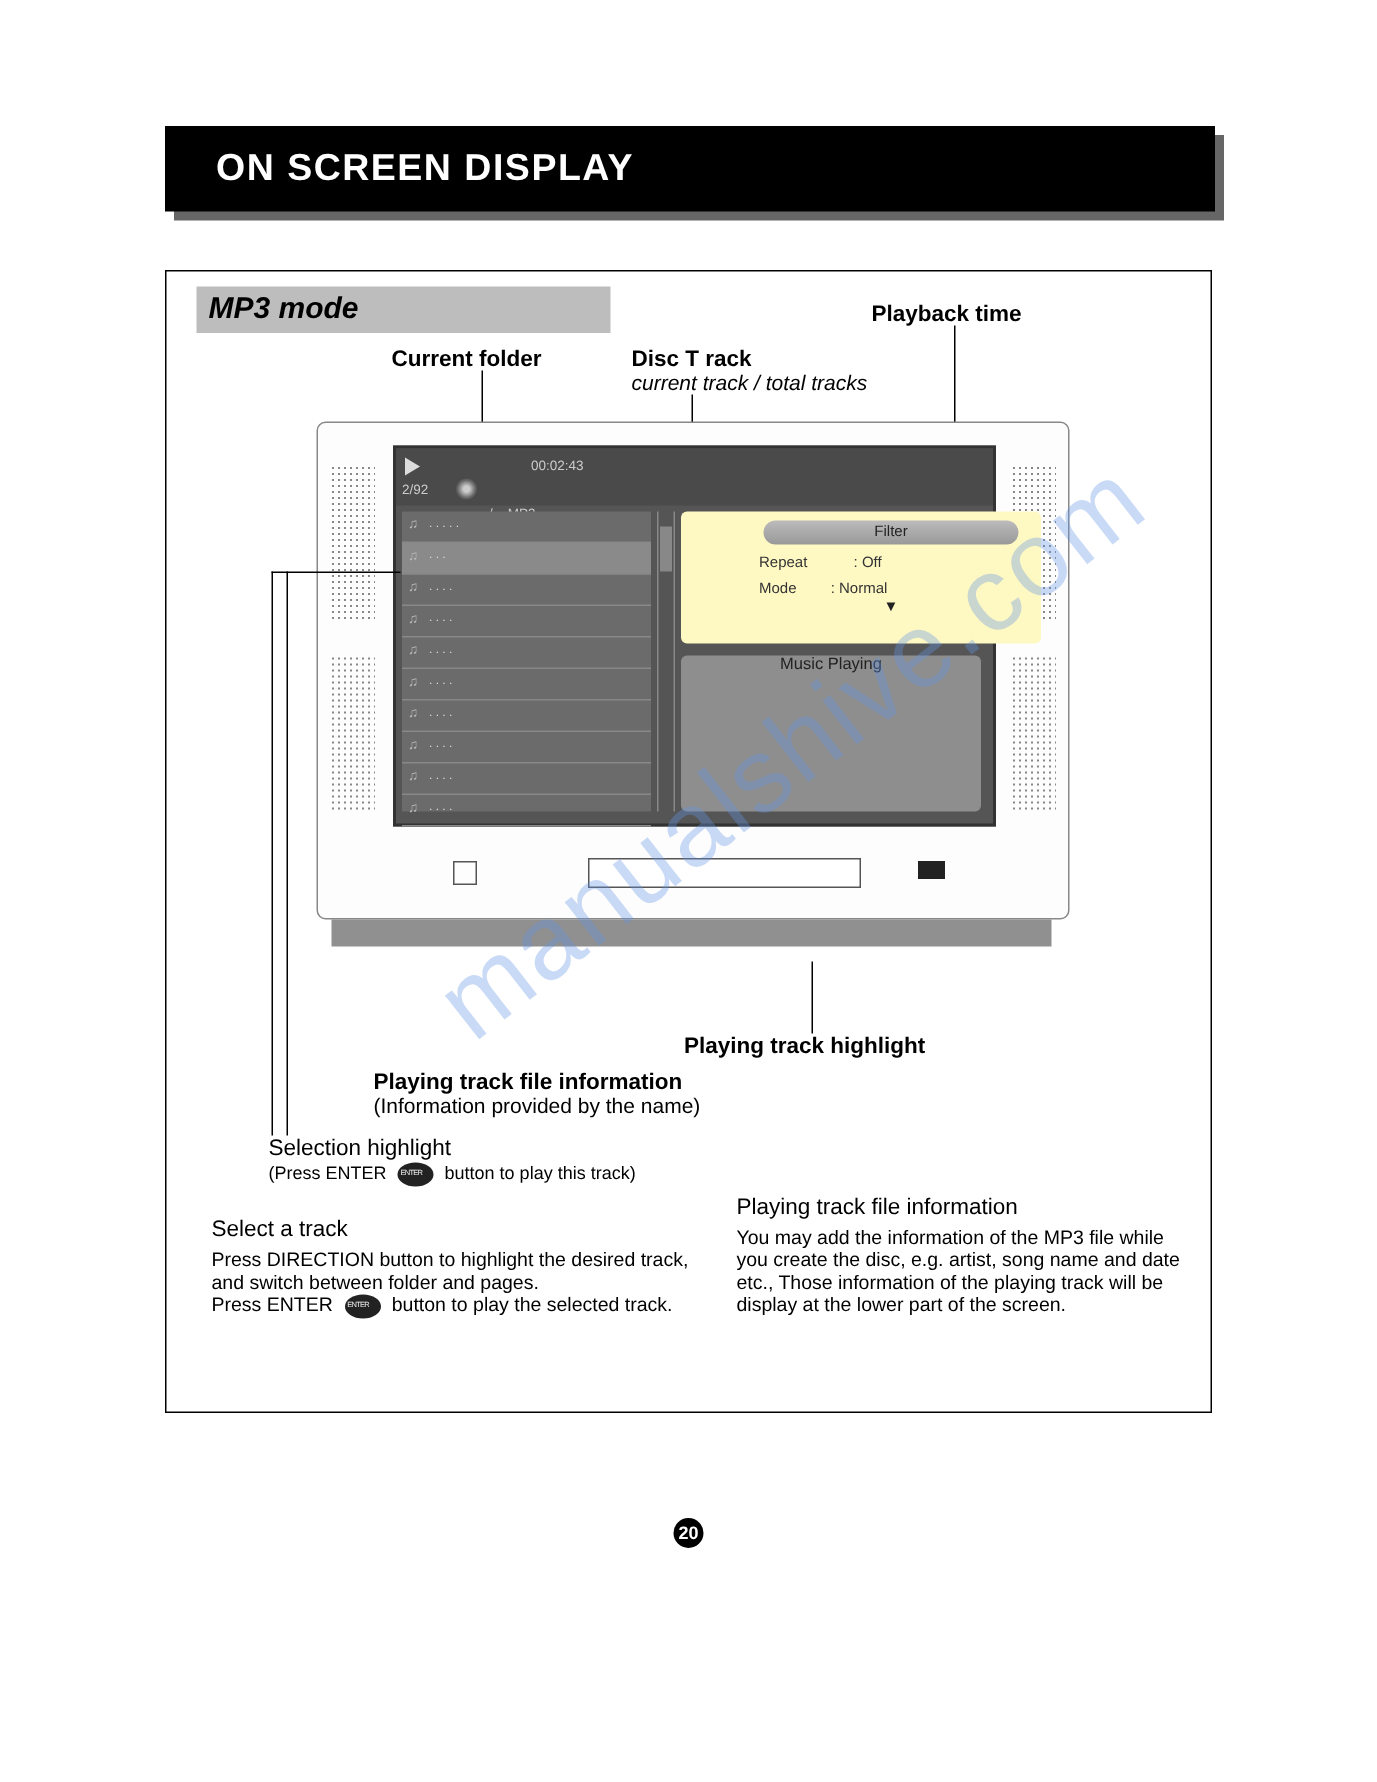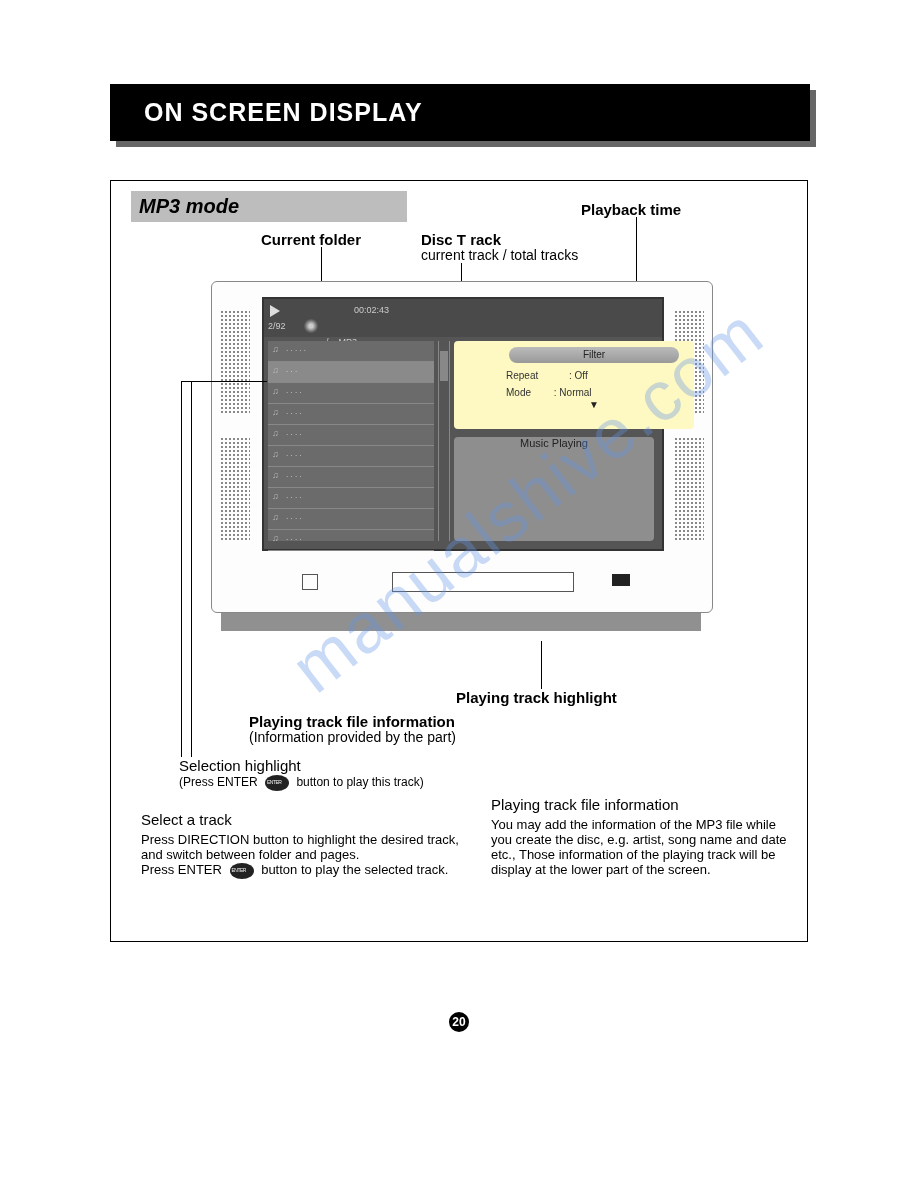--- a/index.html
+++ b/index.html
@@ -334,21 +334,21 @@
     <div class="header-bar">ON SCREEN DISPLAY</div>
   </div>
 
   <div class="content-box">
 
     <div class="mode-label">MP3 mode</div>
 
     <div class="annot bold" style="left:470px; top:20px;">Playback  time</div>
     <div class="annot bold" style="left:150px; top:50px;">Current folder</div>
     <div class="annot bold" style="left:310px; top:50px;">Disc T rack</div>
-    <div class="annot" style="left:310px; top:66px;">current track / total tracks</div>
+    <div class="annot" style="left:310px; top:66px;font-style:italic;">current track / total tracks</div>
 
     <div class="line vline" style="left:525px; top:36px; height:94px;"></div>
     <div class="line hline" style="left:250px; top:130px; width:275px;"></div>
     <div class="line vline" style="left:250px; top:130px; height:8px;"></div>
 
     <div class="line vline" style="left:210px; top:66px; height:92px;"></div>
     <div class="line vline" style="left:350px; top:82px; height:56px;"></div>
     <div class="line hline" style="left:160px; top:138px; width:190px;"></div>
     <div class="line vline" style="left:160px; top:138px; height:8px;"></div>
 
@@ -406,21 +406,21 @@
         <div class="slot"></div>
         <div class="small-dark"></div>
       </div>
     </div>
     <div class="device-base"></div>
 
     <div class="annot bold" style="left:345px; top:508px;">Playing track  highlight</div>
     <div class="line vline" style="left:430px; top:460px; height:48px;"></div>
 
     <div class="annot bold" style="left:138px; top:532px;">Playing track   file information</div>
-    <div class="annot" style="left:138px; top:548px;">(Information provided by  the part)</div>
+    <div class="annot" style="left:138px; top:548px;">(Information provided by  the name)</div>
 
     <div class="line hline" style="left:70px; top:200px; width:86px;"></div>
     <div class="line vline" style="left:70px; top:200px; height:376px;"></div>
     <div class="line vline" style="left:80px; top:200px; height:376px;"></div>
 
     <div class="annot" style="left:68px; top:576px; font-size:15px;">Selection highlight</div>
     <div class="annot small" style="left:68px; top:594px;">
       <span>(Press  ENTER</span>
       <span class="enter-btn"></span>
       <span>button to play   this track)</span>

